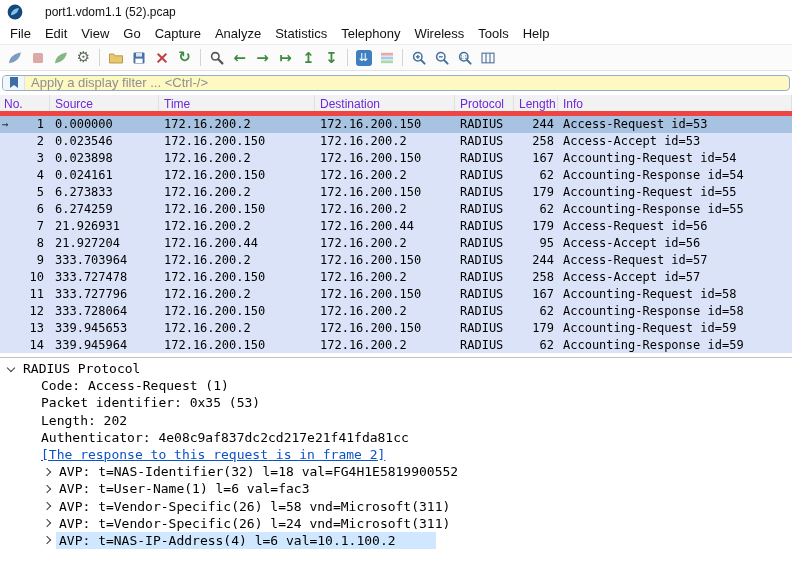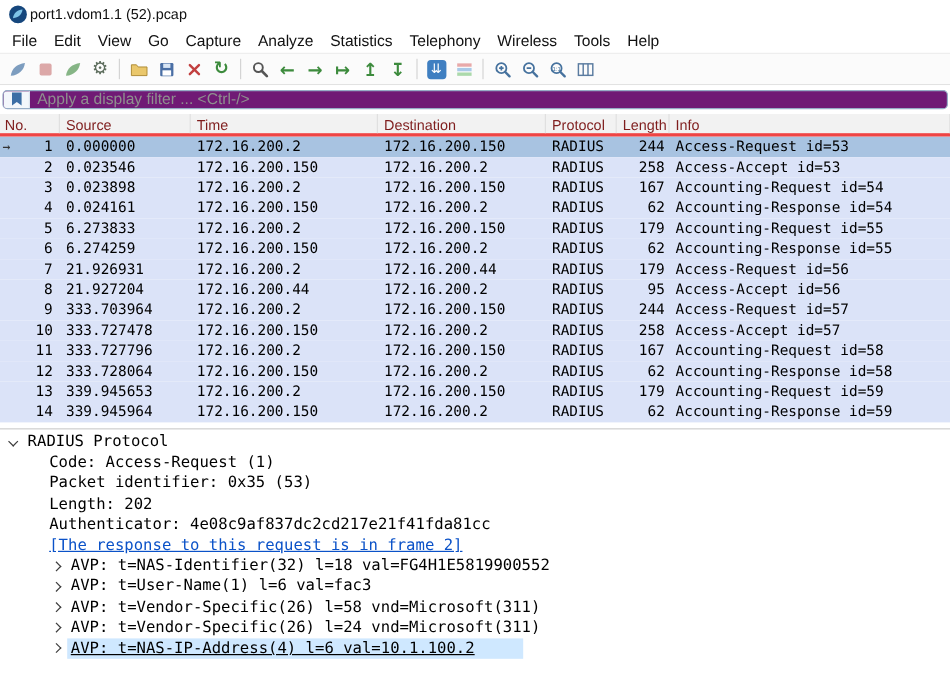--- a/index.html
+++ b/index.html
@@ -1,49 +1,49 @@
 <!DOCTYPE html>
 <html style="--row-bg: #dbe3f8; --row-sel: #a8c3e1; --dsel: #cfe8ff; --link: #0b52c8;"><head>
 <meta charset="utf-8">
 <style>
   * { box-sizing: border-box; margin: 0; padding: 0; }
   html, body { width: 792px; height: 567px; overflow: hidden; background: #fff;
     font-family: "Liberation Sans", sans-serif; }
   .window { width: 792px; height: 567px; display: flex; flex-direction: column; background: #fff; }
 
   
-  .titlebar { flex: 0 0 23px; display: flex; align-items: center; gap: 2px; padding: 0 8px 0 7px;
+  .titlebar { flex: 0 0 23px; display: flex; align-items: center; gap: 22px; padding: 0 8px 0 7px;
     font-size: 12px; color: #111; background: #fff; }
 
   
   .menubar { flex: 0 0 21px; display: flex; align-items: center; font-size: 13px; padding-left: 3px; background: #fff; }
   .menu-item { padding: 2px 7px; color: #111; white-space: nowrap; }
 
   
   .toolbar { flex: 0 0 27px; display: flex; align-items: center; padding: 1px 3px; background: #fbfbfb;
     border-top: 1px solid #eee; border-bottom: 1px solid #e2e2e2; }
   .tbtn { width: 23px; height: 23px; display: flex; align-items: center; justify-content: center; border-radius: 2px; }
   .tsep { width: 1px; height: 17px; background: #d4d4d4; margin: 0 4px; flex: 0 0 1px; }
   .g { font-family: "DejaVu Sans", sans-serif; line-height: 1; }
   .arr { color: #3d8b3d; font-size: 15px; font-weight: bold; font-family: "DejaVu Sans", sans-serif; }
   .as-ico { width: 16px; height: 16px; background: #3f7fc1; color: #fff; border-radius: 3px; font-size: 11px;
     display: flex; align-items: center; justify-content: center; font-family: "DejaVu Sans", sans-serif; }
 
   
   .filterbar { flex: 0 0 24px; display: flex; align-items: center; padding: 1px 2px 2px 2px; background: #fff; }
-  .filter-input { flex: 1; height: 16px; border: 1px solid #96adc6; border-radius: 4px; background: #701a75;
+  .filter-input { flex: 1; height: 16px; border: 1px solid #96adc6; border-radius: 4px; background: #fef9c3;
     display: flex; align-items: center; overflow: hidden; }
   .bookmark-box { width: 22px; height: 100%; display: flex; align-items: center; justify-content: center;
     border-right: 1px solid #dce4ee; background: #f3f7fb; }
   .filter-ph { color: #8f8f8f; font-size: 13px; padding-left: 6px; white-space: nowrap; }
 
   
   .plist { flex: 0 0 258px; display: flex; flex-direction: column; overflow: hidden; }
   .phead { flex: 0 0 19px; display: grid; grid-template-columns: 50px 109px 156px 140px 59px 44px 1fr;
-    background: #f2f2f2; border-bottom: 3px solid #ef4444; font-size: 12px; color: #7f1d1d; }
+    background: #f2f2f2; border-bottom: 5px solid #ef4444; font-size: 12px; color: #6d28d9; }
   .hcell { padding: 2px 0 0 5px; border-right: 1px solid #e0e0e0; white-space: nowrap; overflow: hidden; }
   .hcell.first { padding-left: 4px; }
   .pbody { flex: 1; background: #fff; font-family: "DejaVu Sans Mono", "Liberation Mono", monospace; font-size: 12px; }
   .prow { height: 17px; display: grid; grid-template-columns: 50px 109px 156px 140px 59px 44px 1fr;
     background: var(--row-bg, #dbe3f8); color: #000; }
   .prow.selected { background: var(--row-sel, #a8c3e1); }
   .prow span { line-height: 17px; white-space: nowrap; overflow: hidden; display: block; }
   .cell-no { text-align: right; padding-right: 6px; position: relative; }
   .rel-arrow { position: absolute; left: 2px; top: 0; font-size: 11px; color: #333; }
   .cell-time, .cell-src, .cell-dst, .cell-proto, .cell-info { padding-left: 5px; }
@@ -54,21 +54,21 @@
 
   
   .details { flex: 1; background: #fff; font-family: "DejaVu Sans Mono", "Liberation Mono", monospace;
     font-size: 13px; padding: 2px 0 0 2px; overflow: hidden; color: #000; }
   .dline { height: 17.2px; display: flex; align-items: center; white-space: nowrap; }
   .dchev { width: 18px; flex: 0 0 18px; display: flex; align-items: center; justify-content: center; }
   .chev { display: inline-block; width: 6px; height: 6px; border-right: 1.4px solid #3c3c3c; border-bottom: 1.4px solid #3c3c3c; }
   .chev-down { transform: rotate(45deg); margin-top: -2px; }
   .chev-right { transform: rotate(-45deg); }
   .dtext { padding: 1px 3px; }
-  .dline.selected .dtext { background: var(--dsel, #cfe8ff); padding-right: 40px; text-decoration: underline; }
+  .dline.selected .dtext { background: var(--dsel, #cfe8ff); padding-right: 40px; }
   .dline.link .dtext { color: var(--link, #0b52c8); text-decoration: underline; }
 </style>
 </head>
 <body>
 
 <div class="window">
 
   <div class="titlebar">
     <span style="display:flex">
         <svg width="16" height="16" viewBox="0 0 16 16">

